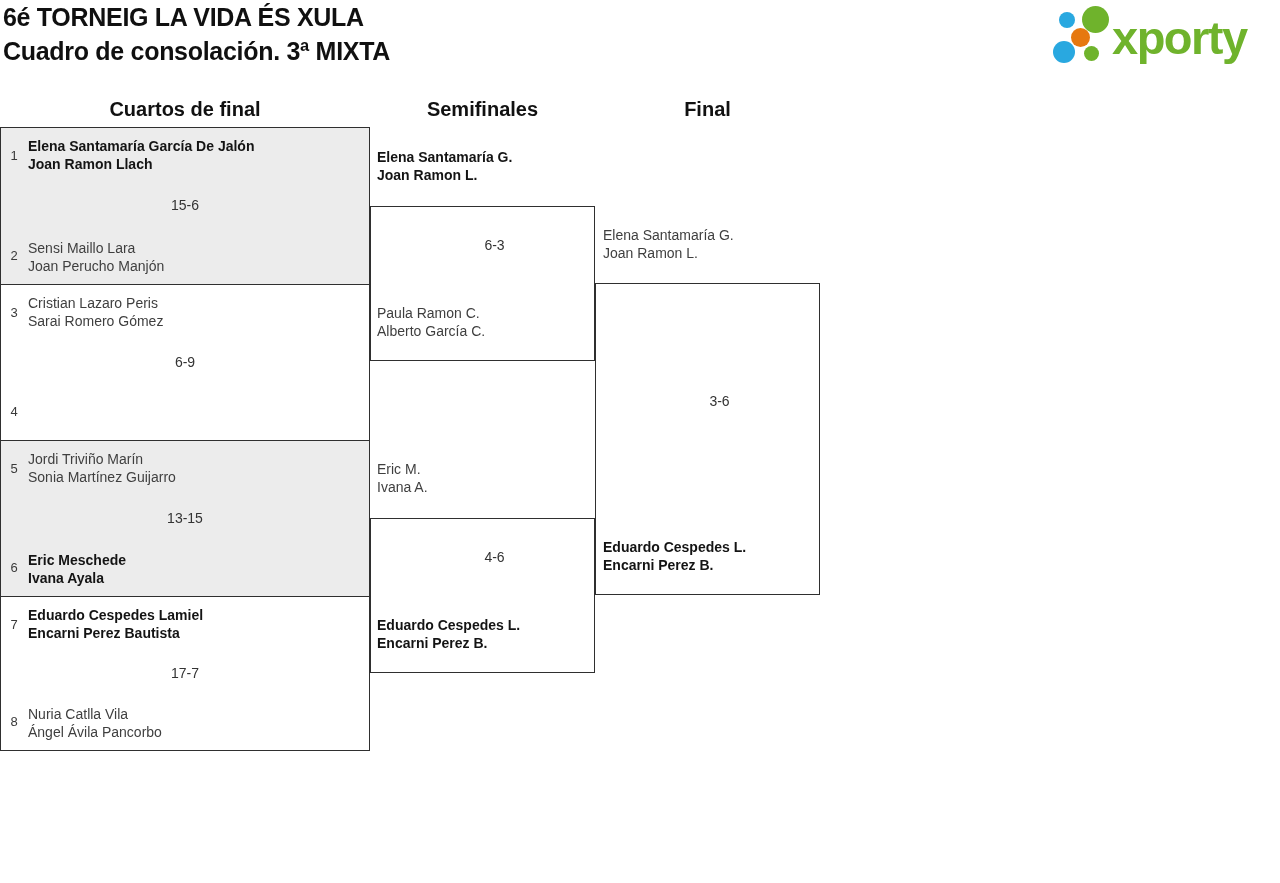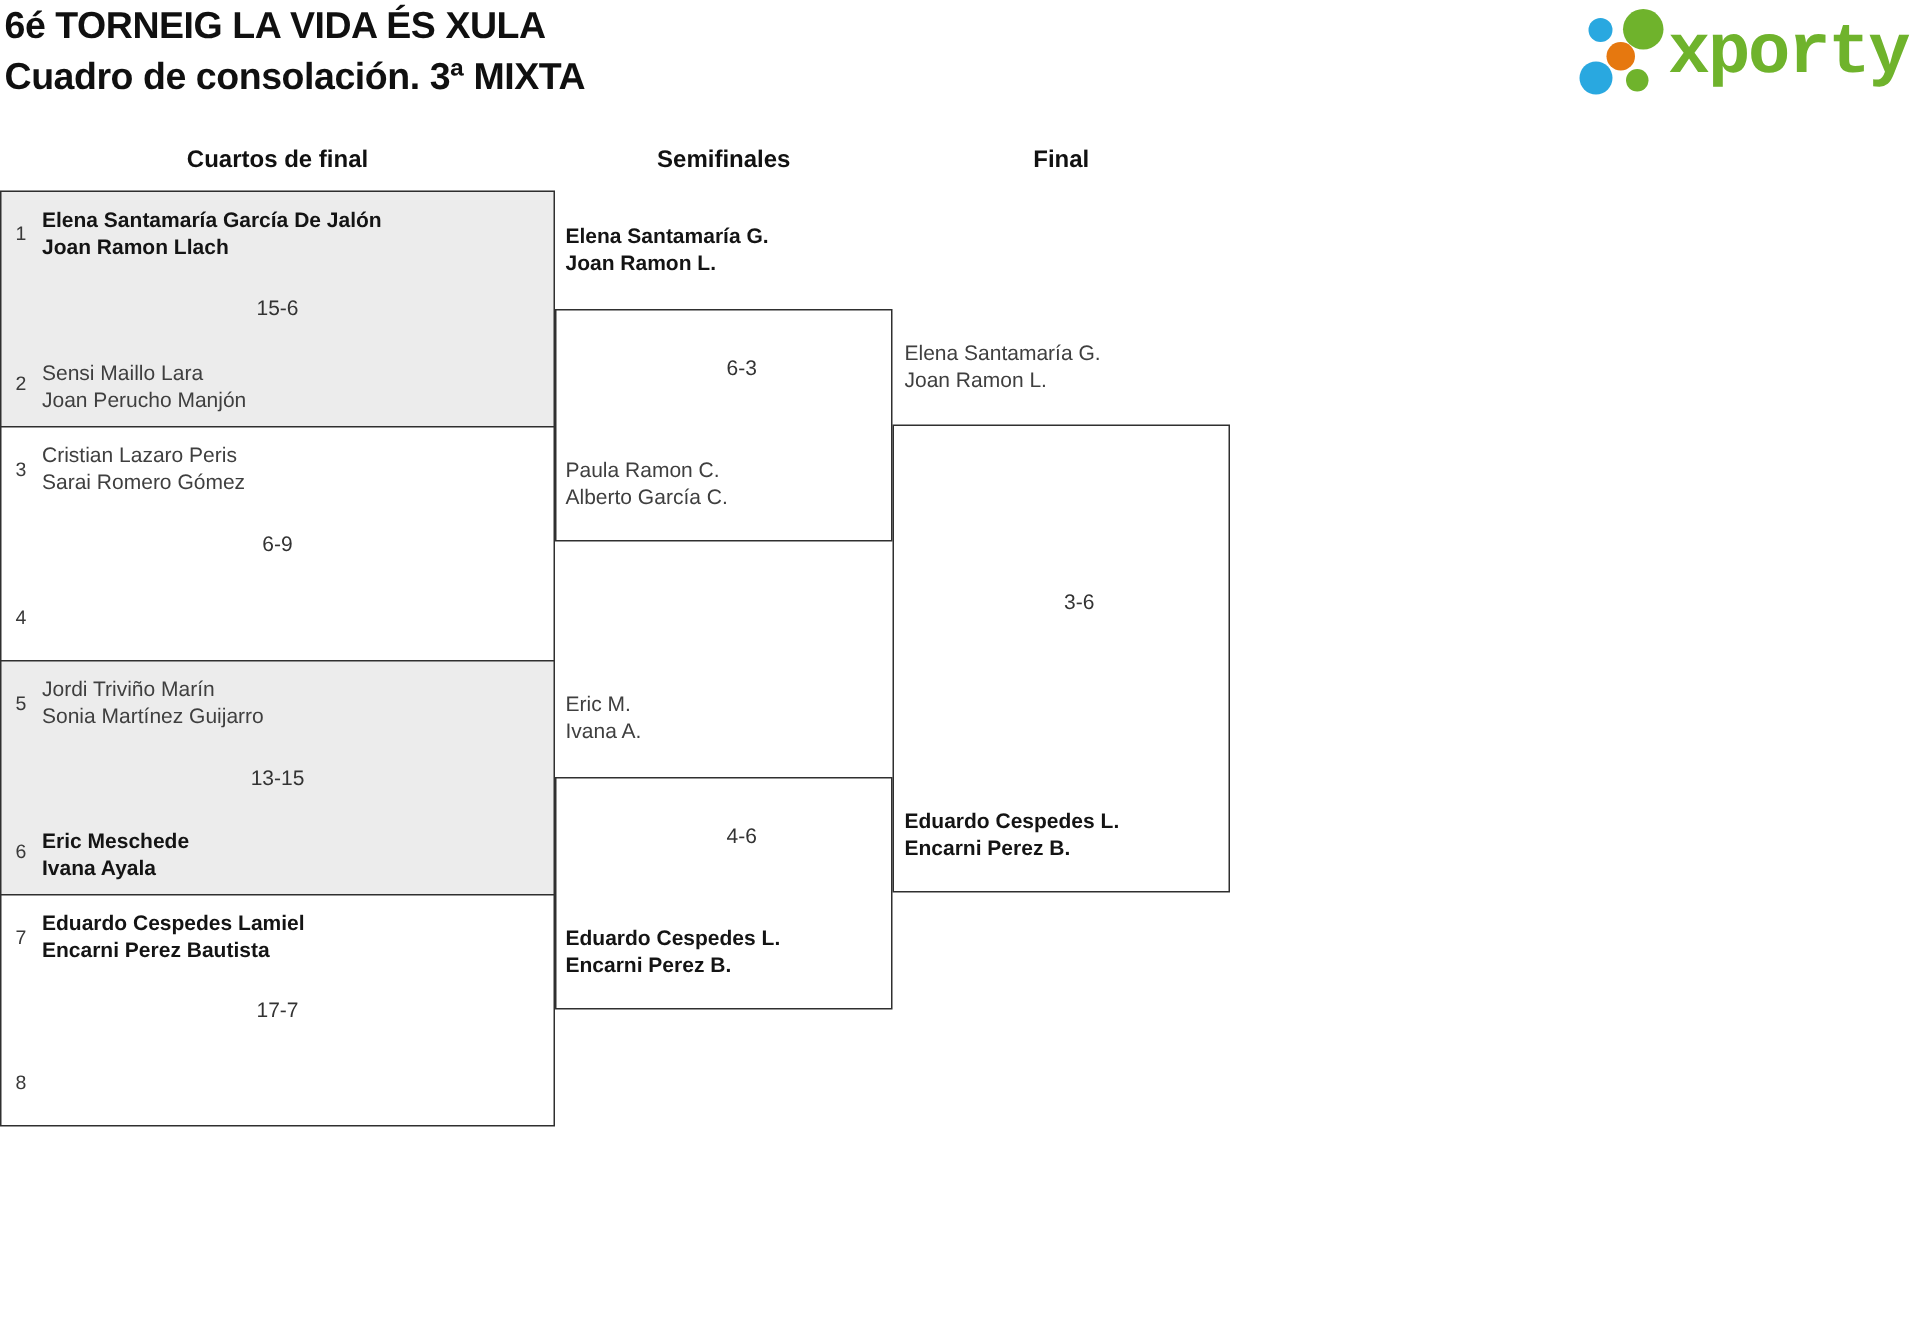--- a/index.html
+++ b/index.html
@@ -11,31 +11,31 @@
     --green:#6fb32c;
     --blue:#29a8e0;
     --orange:#e6780f;
   }
   *{margin:0;padding:0;box-sizing:border-box;}
   html,body{width:1280px;height:883px;background:#fff;overflow:hidden;}
   body{font-family:"Liberation Sans","DejaVu Sans",sans-serif;position:relative;color:#141414;}
 
   
   .title{position:absolute;left:3px;top:1px;font-size:25px;line-height:33.5px;font-weight:700;color:#101010;letter-spacing:-0.3px;}
-  .logo{position:absolute;left:1050px;top:4px;width:230px;height:64px;font-family:Liberation Mono, monospace;}
+  .logo{position:absolute;left:1050px;top:4px;width:230px;height:64px;}
   .logo .dot{position:absolute;border-radius:50%;}
   .d-blue-sm{left:9px;top:8px;width:16px;height:16px;background:var(--blue);}
   .d-green-lg{left:32px;top:2px;width:27px;height:27px;background:var(--green);}
   .d-orange{left:21px;top:24px;width:19px;height:19px;background:var(--orange);}
   .d-blue-lg{left:3px;top:37px;width:22px;height:22px;background:var(--blue);}
   .d-green-sm{left:34px;top:42px;width:15px;height:15px;background:var(--green);}
   .logo-text{position:absolute;left:62px;top:6px;font-size:47px;font-weight:700;letter-spacing:-1.5px;color:var(--green);}
 
   
-  .round-h{position:absolute;top:98px;font-size:16px;font-weight:700;color:#111;text-align:center;}
+  .round-h{position:absolute;top:98px;font-size:20px;font-weight:700;color:#111;text-align:center;}
   .rh-qf{left:0;width:370px;}
   .rh-sf{left:370px;width:225px;}
   .rh-f{left:595px;width:225px;}
 
   
   .qf-card{position:absolute;left:0;width:370px;border:1px solid var(--line);background:#fff;}
   .qf-card.shaded{background:var(--shade);}
   .seed{position:absolute;left:4px;width:18px;text-align:center;font-size:13px;color:var(--muted);}
   .seed.t{top:20px;}
   .seed.b{bottom:21px;}
@@ -113,20 +113,24 @@
   <span class="seed b">6</span>
 </div>
 
 <div class="qf-card" style="top:596px;height:155px;">
   <span class="seed t">7</span>
   <div class="team t winner">
     <div>Eduardo Cespedes Lamiel</div>
     <div>Encarni Perez Bautista</div>
   </div>
   <div class="qf-score">17-7</div>
+  <div class="team b">
+    <div>Nuria Catlla Vila</div>
+    <div>Ángel Ávila Pancorbo</div>
+  </div>
   <span class="seed b">8</span>
 </div>
 
 <div class="names winner" style="top:148px;">
   <div>Elena Santamaría G.</div>
   <div>Joan Ramon L.</div>
 </div>
 <div class="rbox" style="left:370px;top:206px;width:225px;height:155px;"></div>
 <div class="rscore" style="left:370px;top:237px;">6-3</div>
 <div class="names" style="top:304px;">

